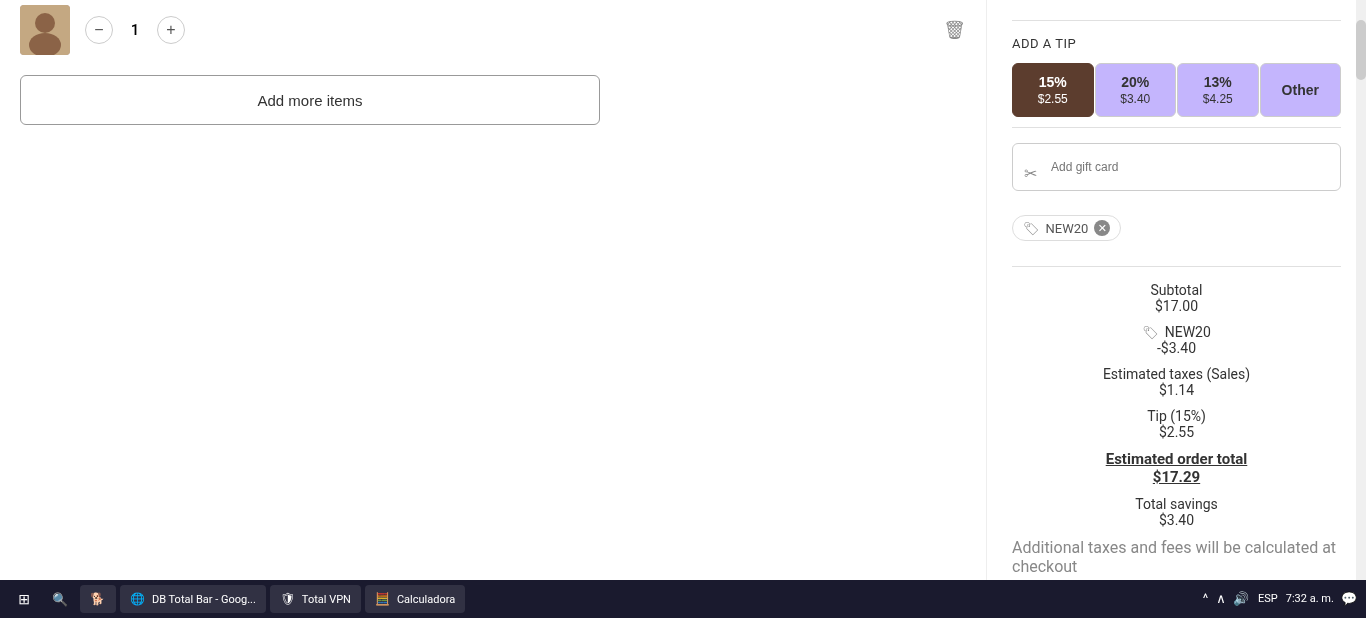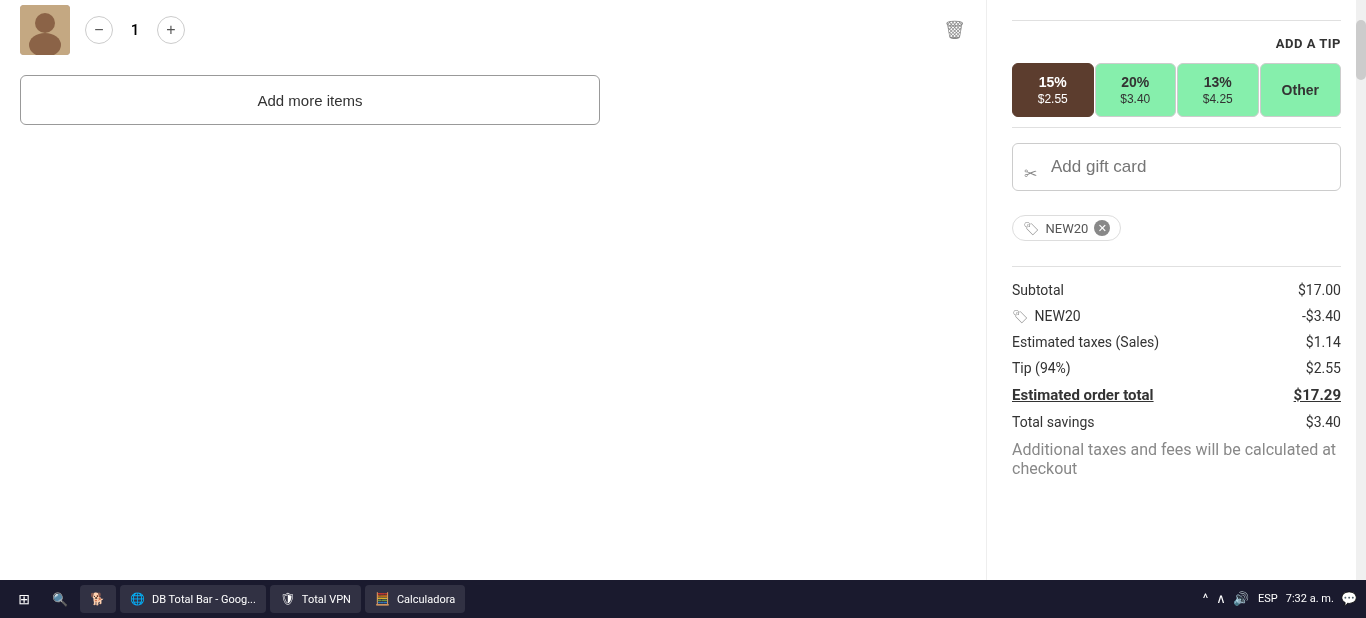--- a/index.html
+++ b/index.html
@@ -122,40 +122,39 @@
     }
 
     .section-divider {
       border: none;
       border-top: 1px solid #e0e0e0;
       margin: 10px 0 15px 0;
     }
 
     .section-label {
       font-size: 13px;
-      font-weight: 700;
+      font-weight: 400;
       color: #333;
       text-transform: uppercase;
       letter-spacing: 0.5px;
       margin-bottom: 12px;
-      text-align: right;
     }
 
     .tip-options {
       display: flex;
       gap: 1px;
       margin-bottom: 1px;
     }
 
     .tip-btn {
       flex: 1;
       padding: 10px 8px;
       border: 1.5px solid #ccc;
       border-radius: 6px;
-      background: #86efac;
+      background: #c4b5fd;
       cursor: pointer;
       text-align: center;
       font-size: 13px;
       color: #333;
     }
 
     .tip-btn.active {
       background: #5c3d2e;
       border-color: #5c3d2e;
       color: #fff;
@@ -180,21 +179,21 @@
       align-items: center;
       justify-content: center;
     }
 
     .gift-card-input {
       width: 100%;
       height: 48px;
       border: 1.5px solid #ccc;
       border-radius: 6px;
       padding: 0 15px 0 38px;
-      font-size: 17px;
+      font-size: 12px;
       color: #aaa;
       outline: none;
       margin-bottom: 12px;
     }
 
     .gift-card-wrapper {
       position: relative;
       margin-bottom: 12px;
     }
 
@@ -239,25 +238,26 @@
       font-size: 11px;
       padding: 0;
     }
 
     .order-summary {
       margin-top: 10px;
     }
 
     .summary-row {
       display: flex;
-      justify-content: space-between;
+      justify-content: center;
       align-items: center;
       margin-bottom: 10px;
       font-size: 14px;
       color: #333;
+      flex-direction: column;
     }
 
     .summary-row.total {
       font-weight: 700;
       font-size: 15px;
       text-decoration: underline;
     }
 
     .summary-row .label {
       display: flex;
@@ -443,21 +443,21 @@
           <span class="tag-icon">🏷</span>
           <span>NEW20</span>
         </span>
         <span class="discount-value">-$3.40</span>
       </div>
       <div class="summary-row">
         <span>Estimated taxes (Sales)</span>
         <span>$1.14</span>
       </div>
       <div class="summary-row">
-        <span>Tip (94%)</span>
+        <span>Tip (15%)</span>
         <span>$2.55</span>
       </div>
       <div class="summary-row total">
         <span>Estimated order total</span>
         <span>$17.29</span>
       </div>
       <div class="summary-row">
         <span>Total savings</span>
         <span>$3.40</span>
       </div>

